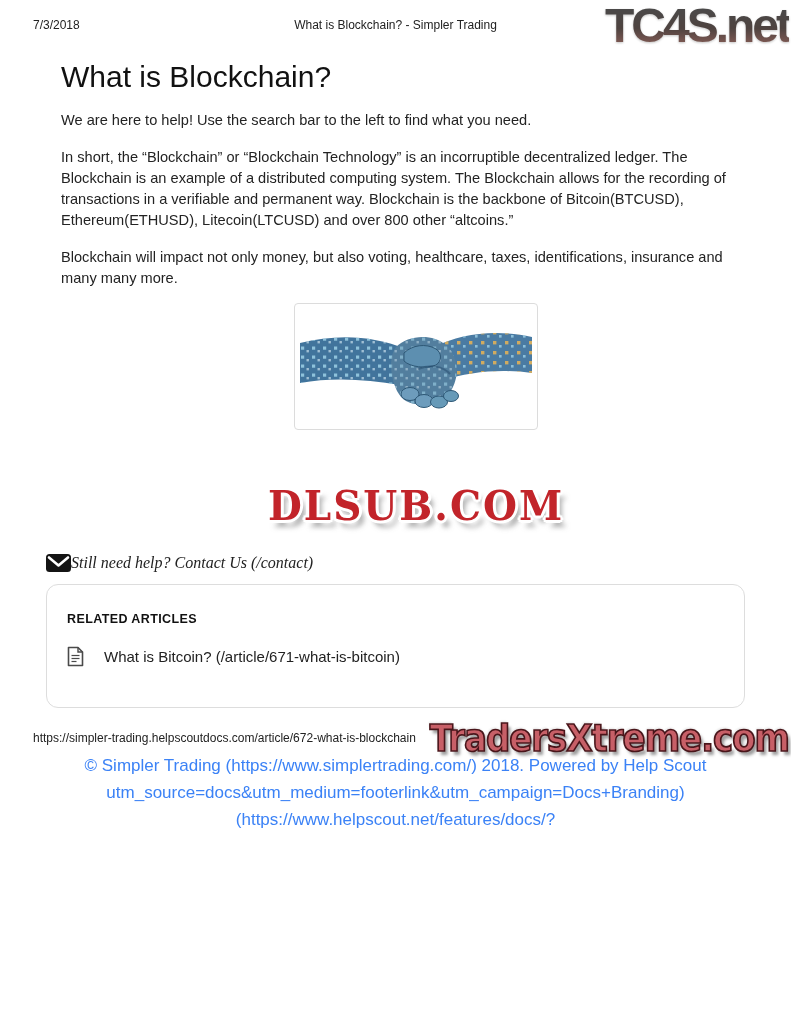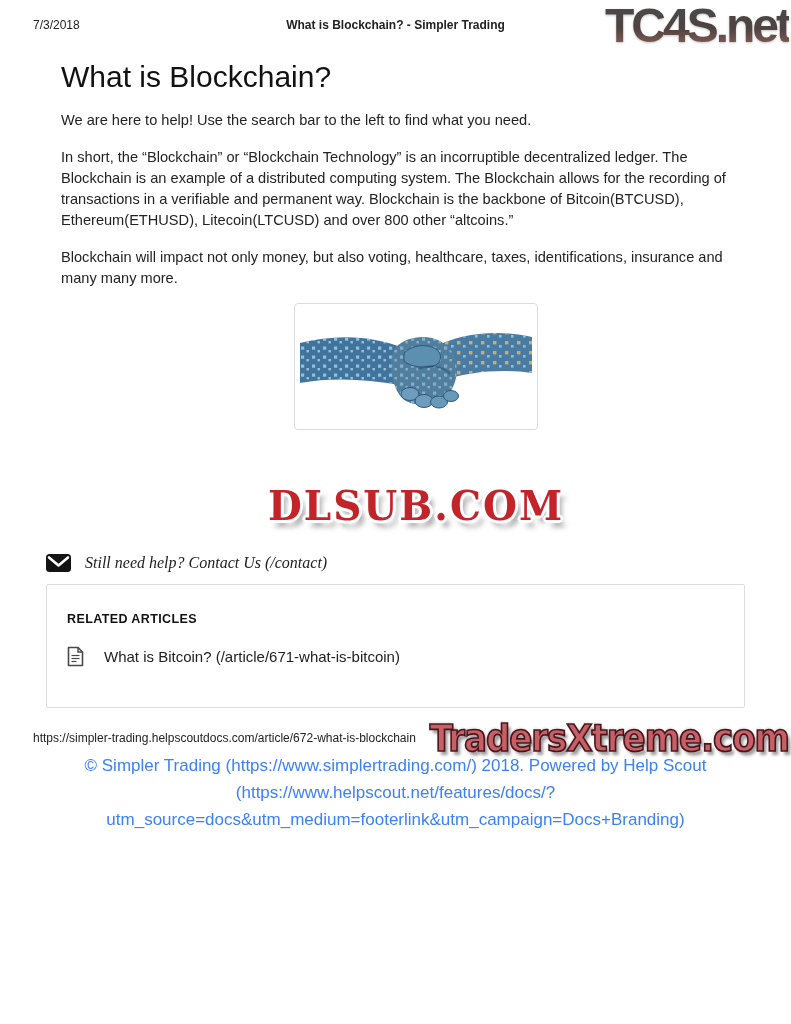--- a/index.html
+++ b/index.html
@@ -14,21 +14,21 @@
   }
   .page { position: relative; width: 791px; height: 764px; }
 
   
   .print-date {
     position: absolute; top: 18px; left: 33px;
     font-size: 12px; color: #222;
   }
   .print-title {
     position: absolute; top: 18px; left: 0; width: 100%;
-    text-align: center; font-size: 12px; color: #222; font-weight: bold;
+    text-align: center; font-size: 12px; color: #222;
   }
   .tc4s-logo {
     position: absolute; top: -2px; right: 2px;
     font-size: 48px; font-weight: 700; letter-spacing: -3px;
     font-family: "Liberation Sans", sans-serif;
     background: linear-gradient(180deg, #4a4a4a 15%, #4e4340 55%, #93625b 95%);
     -webkit-background-clip: text; background-clip: text; color: transparent;
     filter: drop-shadow(0 1px 1px #c4c4c4);
   }
 
@@ -67,34 +67,34 @@
       5px 7px 5px rgba(110,110,110,0.55);
     transform: scaleY(1.05);
   }
 
   
   .meta-row {
     margin-top: 26px;
     padding: 0 46px;
     display: flex; align-items: center; justify-content: space-between;
   }
-  .contact-left { display: flex; align-items: center; gap: 14px; cursor: pointer; }
+  .contact-left { display: flex; align-items: center; cursor: pointer; }
   .contact-text {
     font-family: "Liberation Serif", serif; font-style: italic;
     font-size: 16px; color: #222;
   }
   .last-updated {
     font-family: "Liberation Serif", serif; font-style: italic;
     font-size: 20.5px; color: #111;
   }
 
   
   .related-box {
     margin: 12px 46px 0 46px;
-    border: 1px solid #ddd; border-radius: 2px;
+    border: 1px solid #ddd; border-radius: 12px;
     padding: 27px 20px 40px 20px;
   }
   .related-heading {
     font-size: 12.5px; font-weight: 700; letter-spacing: 0.4px;
     color: #111;
   }
   .related-item {
     margin-top: 20px;
     display: flex; align-items: center; gap: 20px; cursor: pointer;
   }
@@ -200,20 +200,20 @@
           <line x1="4.5" y1="12.5" x2="12.5" y2="12.5" stroke="#4a4a4a" stroke-width="1.2"></line>
           <line x1="4.5" y1="15.5" x2="9.5" y2="15.5" stroke="#4a4a4a" stroke-width="1.2"></line>
         </svg>
       </span>
       <span class="related-item-label">What is Bitcoin? (/article/671-what-is-bitcoin)</span>
     </div>
   </div>
 
   <div class="doc-footer">
     <div>© Simpler Trading (https://www.simplertrading.com/) 2018. Powered by Help Scout</div>
+    <div>utm_source=docs&amp;utm_medium=footerlink&amp;utm_campaign=Docs+Branding)</div>
     <div>(https://www.helpscout.net/features/docs/?</div>
-    <div>utm_source=docs&amp;utm_medium=footerlink&amp;utm_campaign=Docs+Branding)</div>
   </div>
 
   <div class="print-url">https://simpler-trading.helpscoutdocs.com/article/672-what-is-blockchain</div>
   <div class="tradersxtreme-logo">TradersXtreme.com</div>
 
 </div>
 
 </body></html>

